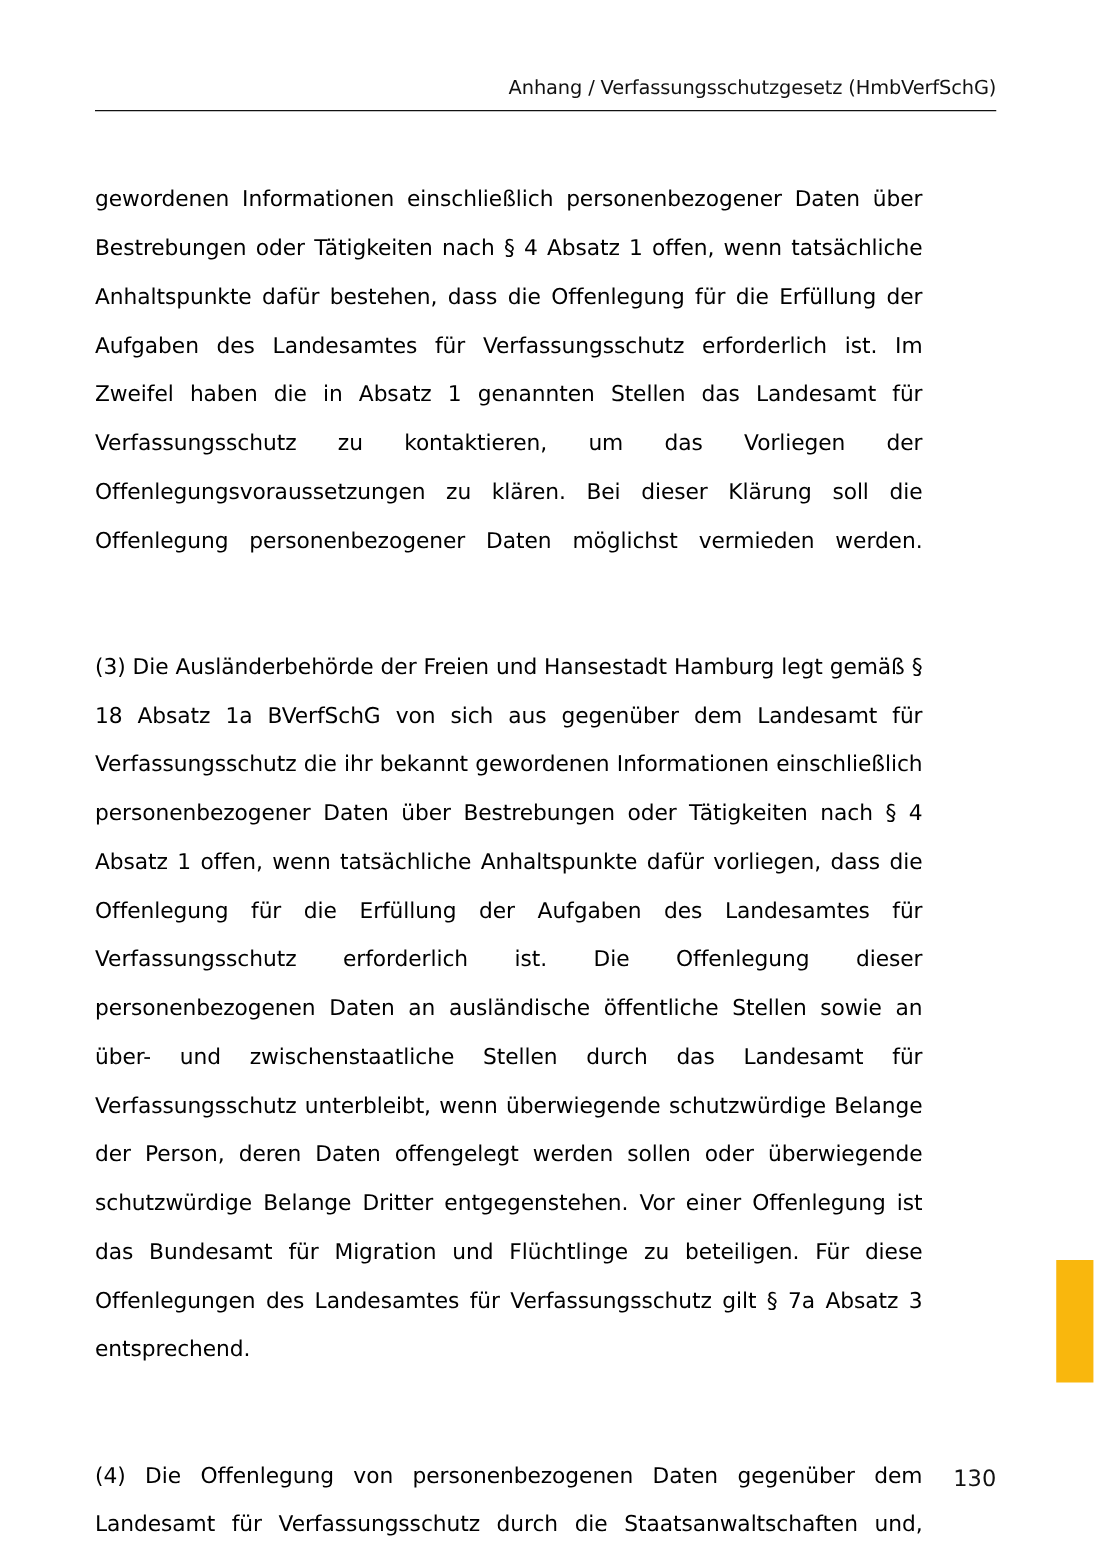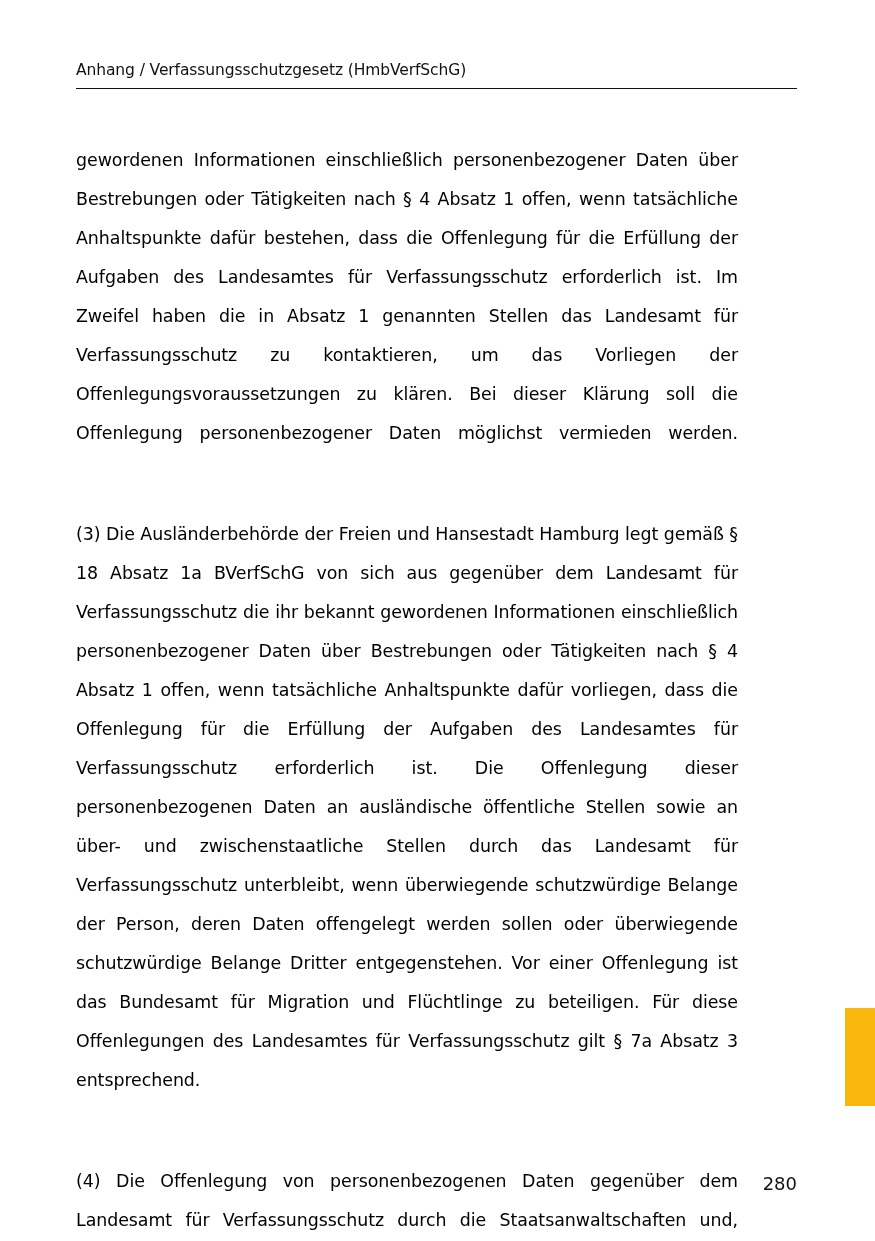--- a/index.html
+++ b/index.html
@@ -21,21 +21,21 @@
     overflow: hidden;
     box-sizing: border-box;
   }
 
   
   .running-head {
     position: absolute;
     left: 76px;
     top: 60px;
     width: 721px;
-    text-align: left;
+    text-align: right;
     font-family: "DejaVu Sans", "Liberation Sans", sans-serif;
     font-size: 15.5px;
     line-height: 20px;
     letter-spacing: -0.1px;
     color: #111111;
     white-space: nowrap;
   }
   .head-rule {
     position: absolute;
     left: 76px;
@@ -110,15 +110,15 @@
   <div class="text-column">
     <p class="para">gewordenen Informationen einschließlich personenbezogener Daten über Bestrebungen oder Tätigkeiten nach § 4 Absatz 1 offen, wenn tatsächliche Anhaltspunkte dafür bestehen, dass die Offenlegung für die Erfüllung der Aufgaben des Landesamtes für Verfassungsschutz erforderlich ist. Im Zweifel haben die in Absatz 1 genannten Stellen das Landesamt für Verfassungsschutz zu kontaktieren, um das Vorliegen der Offenlegungsvoraussetzungen zu klären. Bei dieser Klärung soll die Offenlegung personenbezogener Daten möglichst vermieden werden.</p>
 
     <p class="para">(3) Die Ausländerbehörde der Freien und Hansestadt Hamburg legt gemäß § 18 Absatz 1a BVerfSchG von sich aus gegenüber dem Landesamt für Verfassungsschutz die ihr bekannt gewordenen Informationen einschließlich personenbezogener Daten über Bestrebungen oder Tätigkeiten nach § 4 Absatz 1 offen, wenn tatsächliche Anhaltspunkte dafür vorliegen, dass die Offenlegung für die Erfüllung der Aufgaben des Landesamtes für Verfassungsschutz erforderlich ist. Die Offenlegung dieser personenbezogenen Daten an ausländische öffentliche Stellen sowie an über- und zwischenstaatliche Stellen durch das Landesamt für Verfassungsschutz unterbleibt, wenn überwiegende schutzwürdige Belange der Person, deren Daten offengelegt werden sollen oder überwiegende schutzwürdige Belange Dritter entgegenstehen. Vor einer Offenlegung ist das Bundesamt für Migration und Flüchtlinge zu beteiligen. Für diese Offenlegungen des Landesamtes für Verfassungsschutz gilt § 7a Absatz 3 entsprechend.</p>
 
     <p class="para no-stretch">(4) Die Offenlegung von personenbezogenen Daten gegenüber dem Landesamt für Verfassungsschutz durch die Staatsanwaltschaften und, vorbehaltlich der staatsanwaltschaftlichen Sachleitungsbefugnis, die Polizei setzt voraus, dass die Verarbeitung dieser Daten durch das Landesamt für Verfassungsschutz dem Schutz von Rechtsgütern eines solchen Gewichts dient, dass das Landesamt für Verfassungsschutz diese Daten neu mit vergleichbar schwerwiegenden Mitteln erheben könnte. Insbesondere ist die Offenlegung personenbezogener Daten, die auf Grund strafprozessualer Zwangsmaßnahmen oder verdeckter Datenerhebungen zur Gefahrenabwehr bekannt geworden sind, nur zulässig, wenn tatsächliche Anhaltspunkte für gewalttätige Bestrebungen oder sicherheitsgefährdende oder geheimdienstliche Tätigkeiten oder für eine in §§ 74a und 120 des Gerichtsverfassungsgesetzes in der Fassung vom 9. Mai 1975 (BGBl. I S. 1079), zuletzt geändert am 8. Juli 2019 (BGBl. I S. 1002, 1018), und §§ 130 und 131 des Strafgesetzbuchs genannte Straftat oder für eine sons-</p>
   </div>
 
   <div class="thumb-tab" style="background: rgb(249, 183, 13);"></div>
 
-  <div class="folio">280</div>
+  <div class="folio">130</div>
 
 </div>
 
 </body></html>

